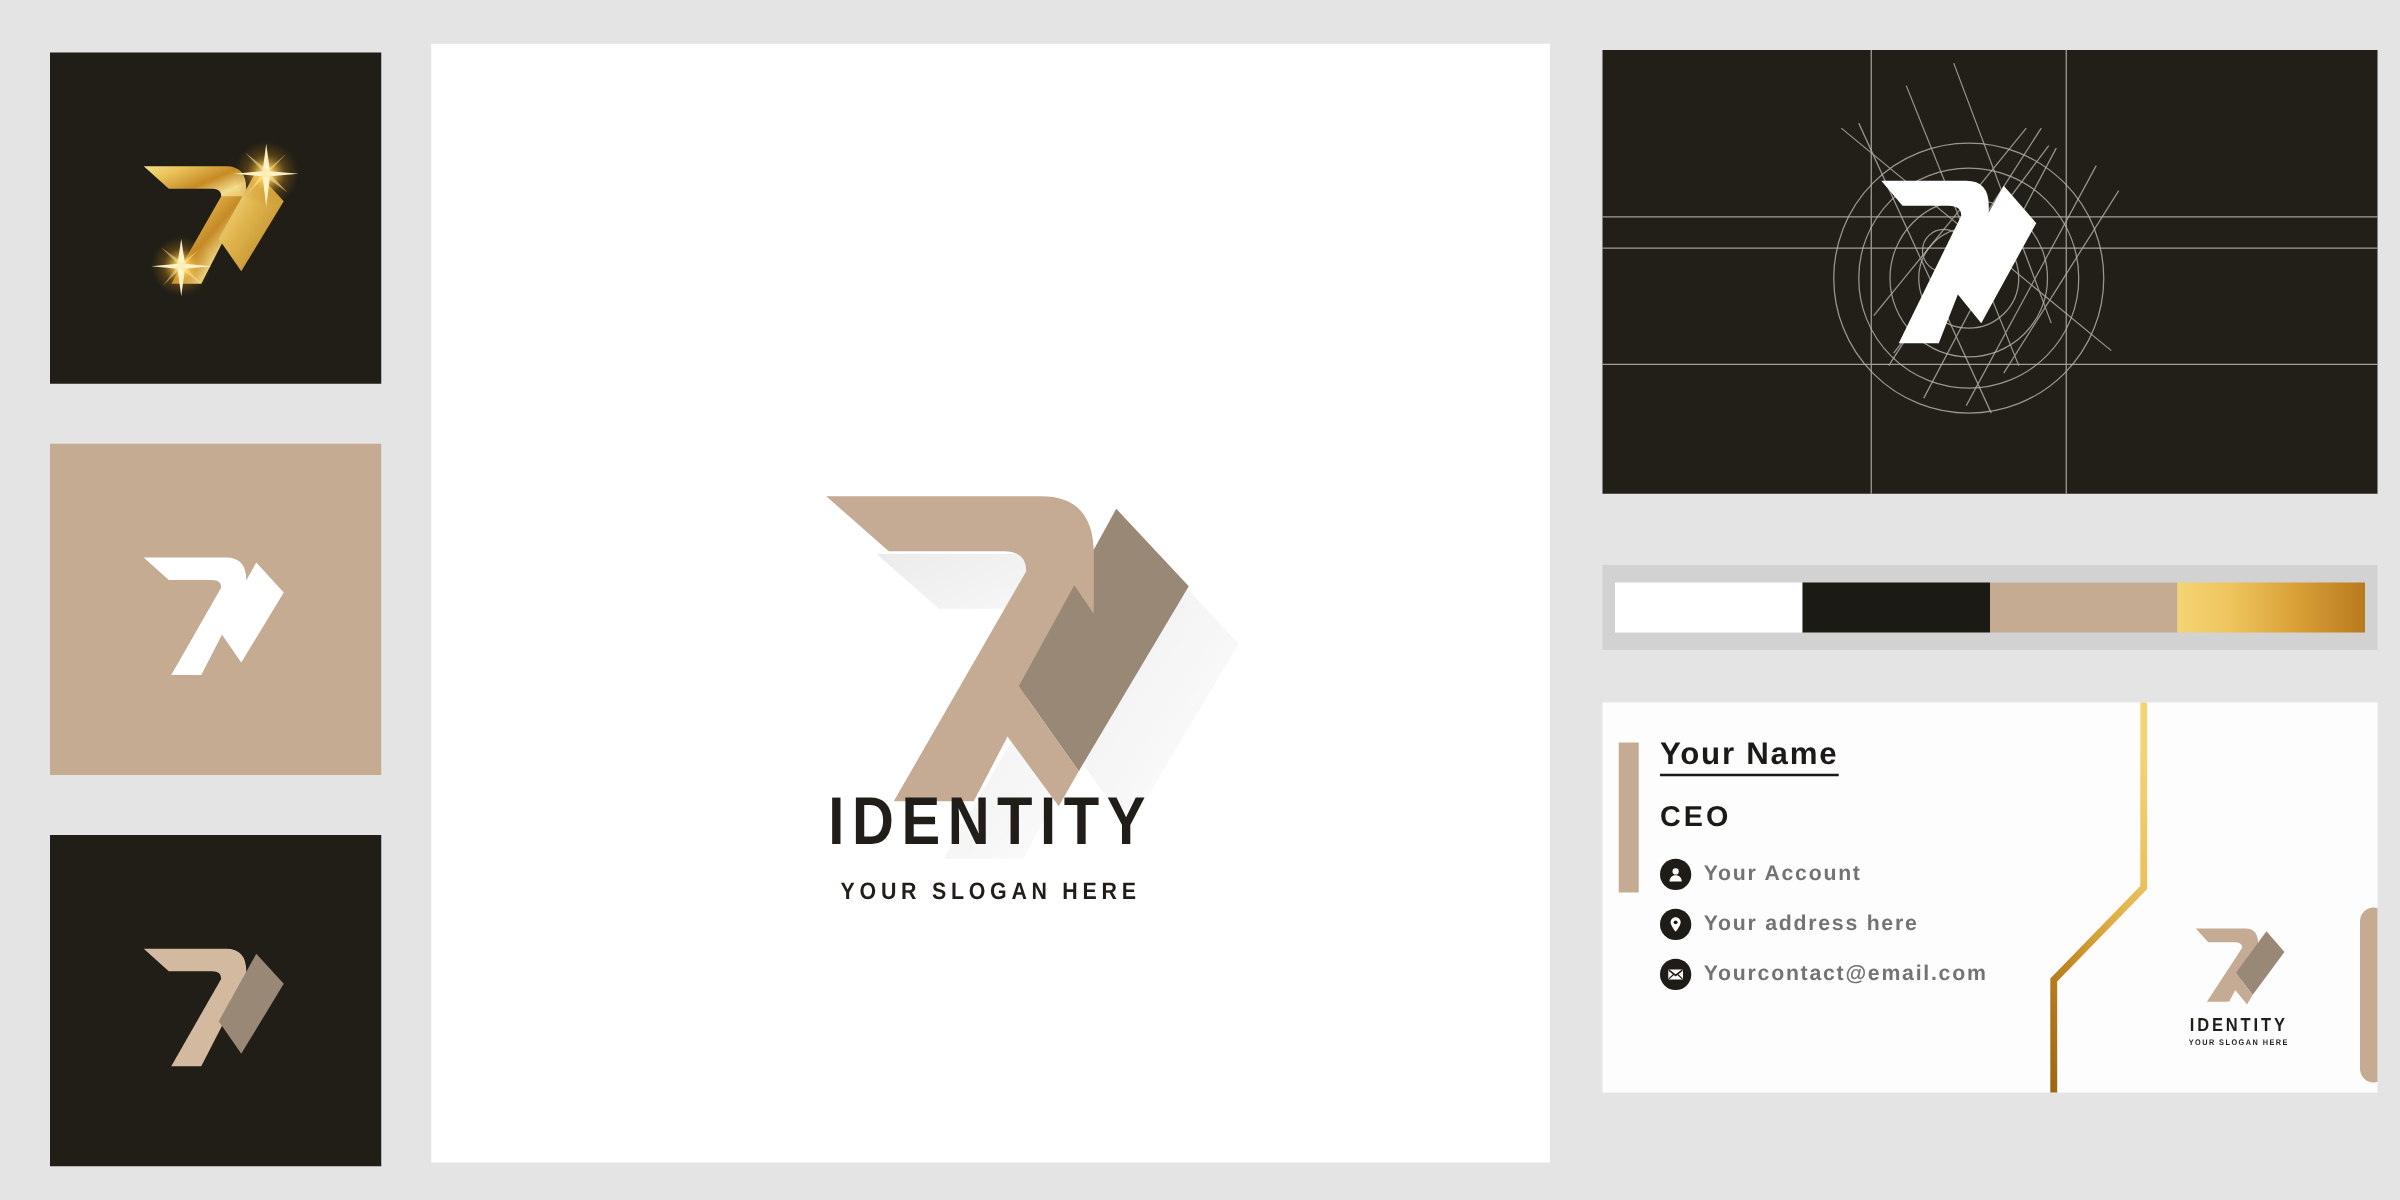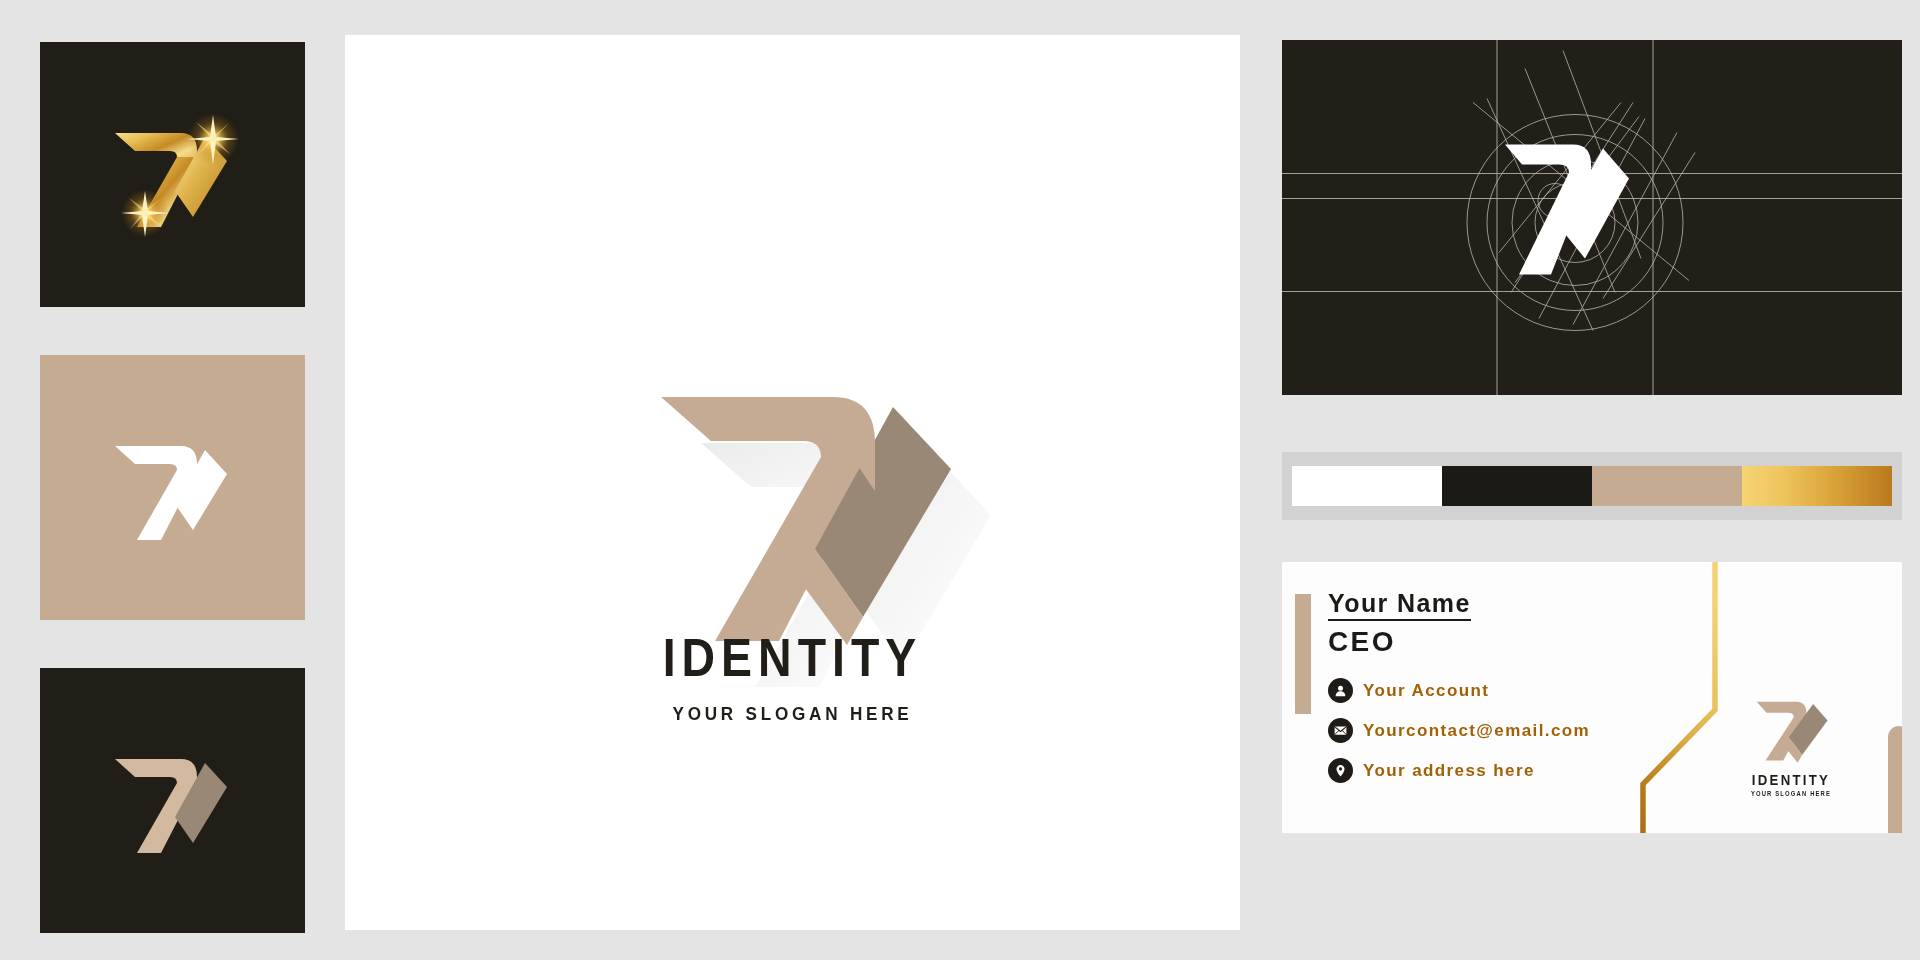--- a/index.html
+++ b/index.html
@@ -148,21 +148,21 @@
     width: 100%;
     height: 40px;
   }
   .sw { flex: 1 1 0; height: 100%; }
 
   
   .biz-card {
     left: 1282px;
     top: 562px;
     width: 620px;
-    height: 271px;
+    height: 312px;
     background: #fdfdfd;
     overflow: hidden;
   }
   .biz-left-bar {
     position: absolute;
     left: 13px;
     top: 32px;
     width: 16px;
     height: 120px;
     background: #c6ab93;
@@ -186,25 +186,25 @@
     font-size: 25px;
     font-weight: 700;
     letter-spacing: 1.4px;
     color: #1c1a16;
     display: inline-block;
     border-bottom: 2.5px solid #1c1a16;
     padding-bottom: 3px;
     line-height: 1.05;
   }
   .biz-role {
-    font-size: 28px;
+    font-size: 23px;
     font-weight: 700;
     letter-spacing: 2.4px;
     color: #1c1a16;
-    margin-top: 6px;
+    margin-top: 20px;
     line-height: 1.1;
   }
   .biz-list {
     margin-top: 20px;
   }
   .biz-row {
     display: flex;
     align-items: center;
     margin-bottom: 15px;
   }
@@ -217,21 +217,21 @@
     align-items: center;
     justify-content: center;
     flex: 0 0 auto;
     margin-right: 10px;
   }
   .biz-icon svg { display: block; }
   .biz-text {
     font-size: 17px;
     font-weight: 700;
     letter-spacing: 1.4px;
-    color: #a16207;
+    color: #737373;
     white-space: nowrap;
   }
   .gold-line {
     position: absolute;
     left: 0; top: 0;
     width: 620px;
     height: 362px;
     pointer-events: none;
   }
   .biz-logo {
@@ -456,36 +456,36 @@
               <path d="M4.2,21 C4.2,15.8 8,13.2 12,13.2 C16,13.2 19.8,15.8 19.8,21 Z" fill="#fff"></path>
             </svg>
           </span>
           <span class="biz-text">Your Account</span>
         </div>
 
 
         <div class="biz-row">
           <span class="biz-icon">
             <svg viewBox="0 0 24 24" width="15" height="15">
+              <path d="M12,3 C8.4,3 5.6,5.8 5.6,9.4 C5.6,14.2 12,21.4 12,21.4 C12,21.4 18.4,14.2 18.4,9.4 C18.4,5.8 15.6,3 12,3 Z" fill="#fff"></path>
+              <circle cx="12" cy="9.4" r="2.5" fill="#1f1c17"></circle>
+            </svg>
+          </span>
+          <span class="biz-text">Your address here</span>
+        </div>
+
+        <div class="biz-row">
+          <span class="biz-icon">
+            <svg viewBox="0 0 24 24" width="15" height="15">
               <rect x="2.6" y="5.6" width="18.8" height="13" rx="1.4" fill="#fff"></rect>
               <path d="M3.4,6.6 L12,13.4 L20.6,6.6" fill="none" stroke="#1f1c17" stroke-width="2"></path>
               <path d="M3.4,17.8 L9.6,11.8 M20.6,17.8 L14.4,11.8" stroke="#1f1c17" stroke-width="1.6" fill="none"></path>
             </svg>
           </span>
           <span class="biz-text">Yourcontact@email.com</span>
-        </div>
-
-        <div class="biz-row">
-          <span class="biz-icon">
-            <svg viewBox="0 0 24 24" width="15" height="15">
-              <path d="M12,3 C8.4,3 5.6,5.8 5.6,9.4 C5.6,14.2 12,21.4 12,21.4 C12,21.4 18.4,14.2 18.4,9.4 C18.4,5.8 15.6,3 12,3 Z" fill="#fff"></path>
-              <circle cx="12" cy="9.4" r="2.5" fill="#1f1c17"></circle>
-            </svg>
-          </span>
-          <span class="biz-text">Your address here</span>
         </div>
 
       </div>
     </div>
 
     <div class="biz-logo">
       <div class="mini-mark">
         <svg viewBox="0 0 160 130" width="92" height="72" aria-hidden="true">
           <path d="M 18,14 L 90,14 Q 108,14 108,36 L 108,56 L 85,56 L 85,42 Q 85,34 74,34 L 36,34 Z" fill="#c5ab93"></path>
           <path d="M 85,42 L 108,42 L 66,120 L 34,120 Z" fill="#c5ab93"></path>

